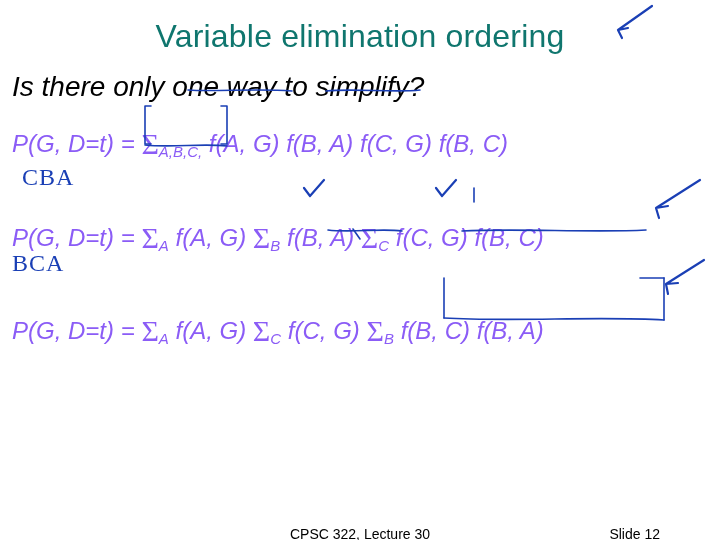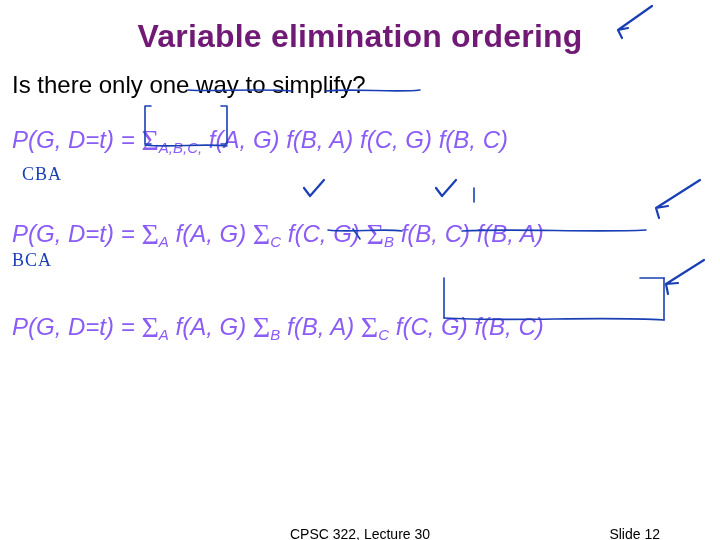--- a/index.html
+++ b/index.html
@@ -10,28 +10,29 @@
     position: relative;
   }
   .slide {
     width: 720px;
     height: 540px;
     position: relative;
     padding: 18px 12px 40px 12px;
   }
   .title {
     text-align: center;
-    font-weight: bold;
+    font-weight: normal;
     font-size: 32px;
-    color: #701a75;
+    color: #0f766e;
     margin-bottom: 16px;
     letter-spacing: 0.2px;
   }
   .subtitle {
-    font-size: 24px;
+    font-style: italic;
+    font-size: 28px;
     color: #000;
     margin-bottom: 22px;
     margin-top: 10px;
   }
   .eq {
     font-style: italic;
     font-size: 24px;
     color: #8b5cf6;
     margin-bottom: 56px;
     line-height: 1.25;
@@ -62,44 +63,44 @@
     position: absolute;
     pointer-events: none;
   }
   .ink svg { overflow: visible; }
   .stroke { stroke: #1a3fb5; stroke-width: 2.2; fill: none; stroke-linecap: round; stroke-linejoin: round; }
   .stroke-thin { stroke: #1a3fb5; stroke-width: 1.6; fill: none; stroke-linecap: round; stroke-linejoin: round; }
   .handtext {
     position: absolute;
     color: #1a3fb5;
     font-family: "Comic Sans MS", "Segoe Script", cursive;
-    font-size: 18px;
+    font-size: 24px;
     letter-spacing: 1px;
     pointer-events: none;
   }
 </style>
 </head>
 <body>
 
 <div class="slide">
 
   <div class="title">Variable elimination ordering</div>
 
   <div class="subtitle">Is there only one way to simplify?</div>
 
   <div class="eq">
     <span>P(G, D=t) = </span><span class="sum">Σ</span><span class="sub">A,B,C,</span><span> f(A, G) f(B, A) f(C, G) f(B, C)</span>
   </div>
 
   <div class="eq">
-    <span>P(G, D=t) = </span><span class="sum">Σ</span><span class="sub">A</span><span> f(A, G) </span><span class="sum">Σ</span><span class="sub">C</span><span> f(C, G) </span><span class="sum">Σ</span><span class="sub">B</span><span> f(B, C) f(B, A)</span>
+    <span>P(G, D=t) = </span><span class="sum">Σ</span><span class="sub">A</span><span> f(A, G) </span><span class="sum">Σ</span><span class="sub">B</span><span> f(B, A) </span><span class="sum">Σ</span><span class="sub">C</span><span> f(C, G) f(B, C)</span>
   </div>
 
   <div class="eq">
-    <span>P(G, D=t) = </span><span class="sum">Σ</span><span class="sub">A</span><span> f(A, G) </span><span class="sum">Σ</span><span class="sub">B</span><span> f(B, A) </span><span class="sum">Σ</span><span class="sub">C</span><span> f(C, G) f(B, C)</span>
+    <span>P(G, D=t) = </span><span class="sum">Σ</span><span class="sub">A</span><span> f(A, G) </span><span class="sum">Σ</span><span class="sub">C</span><span> f(C, G) </span><span class="sum">Σ</span><span class="sub">B</span><span> f(B, C) f(B, A)</span>
   </div>
 
   <div class="footer">
     <span class="footer-center">CPSC 322, Lecture 30</span>
     <span class="footer-right">Slide 12</span>
   </div>
 
   <div class="ink" style="left:610px; top:4px;">
     <svg width="60" height="40">
         <path class="stroke" d="M42 2 L8 26 M8 26 l10 -2 M8 26 l4 8"></path>

